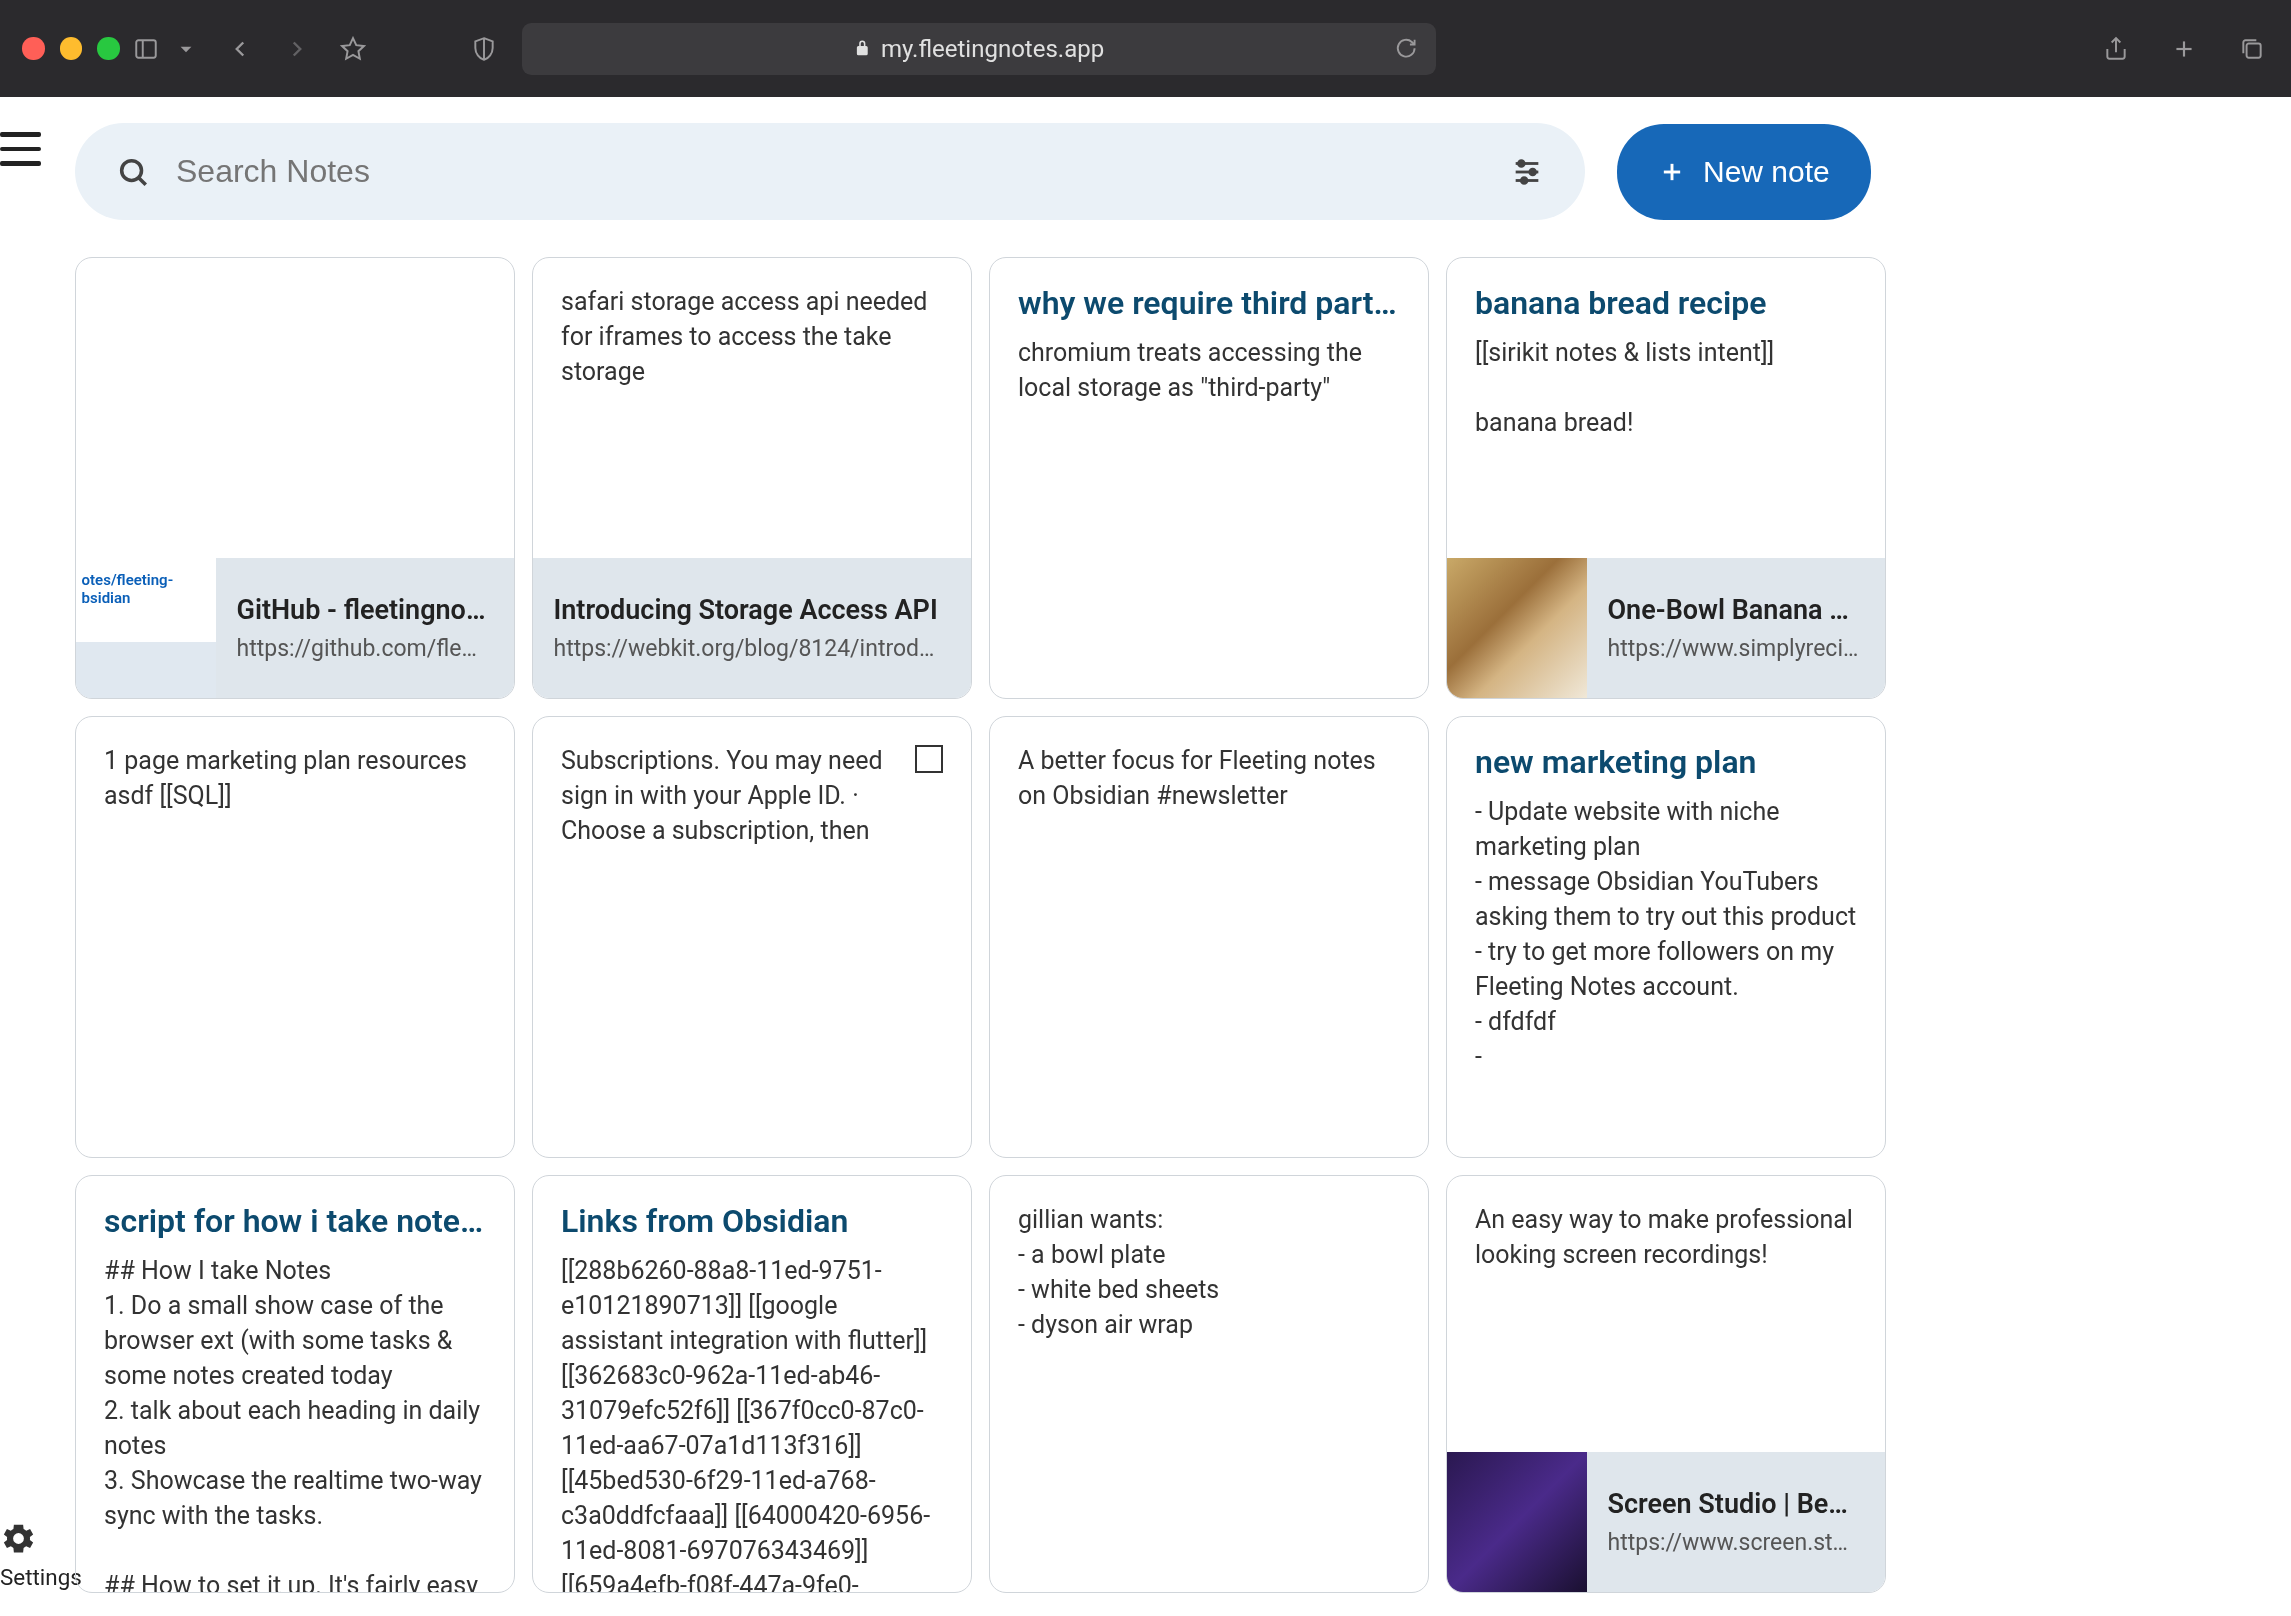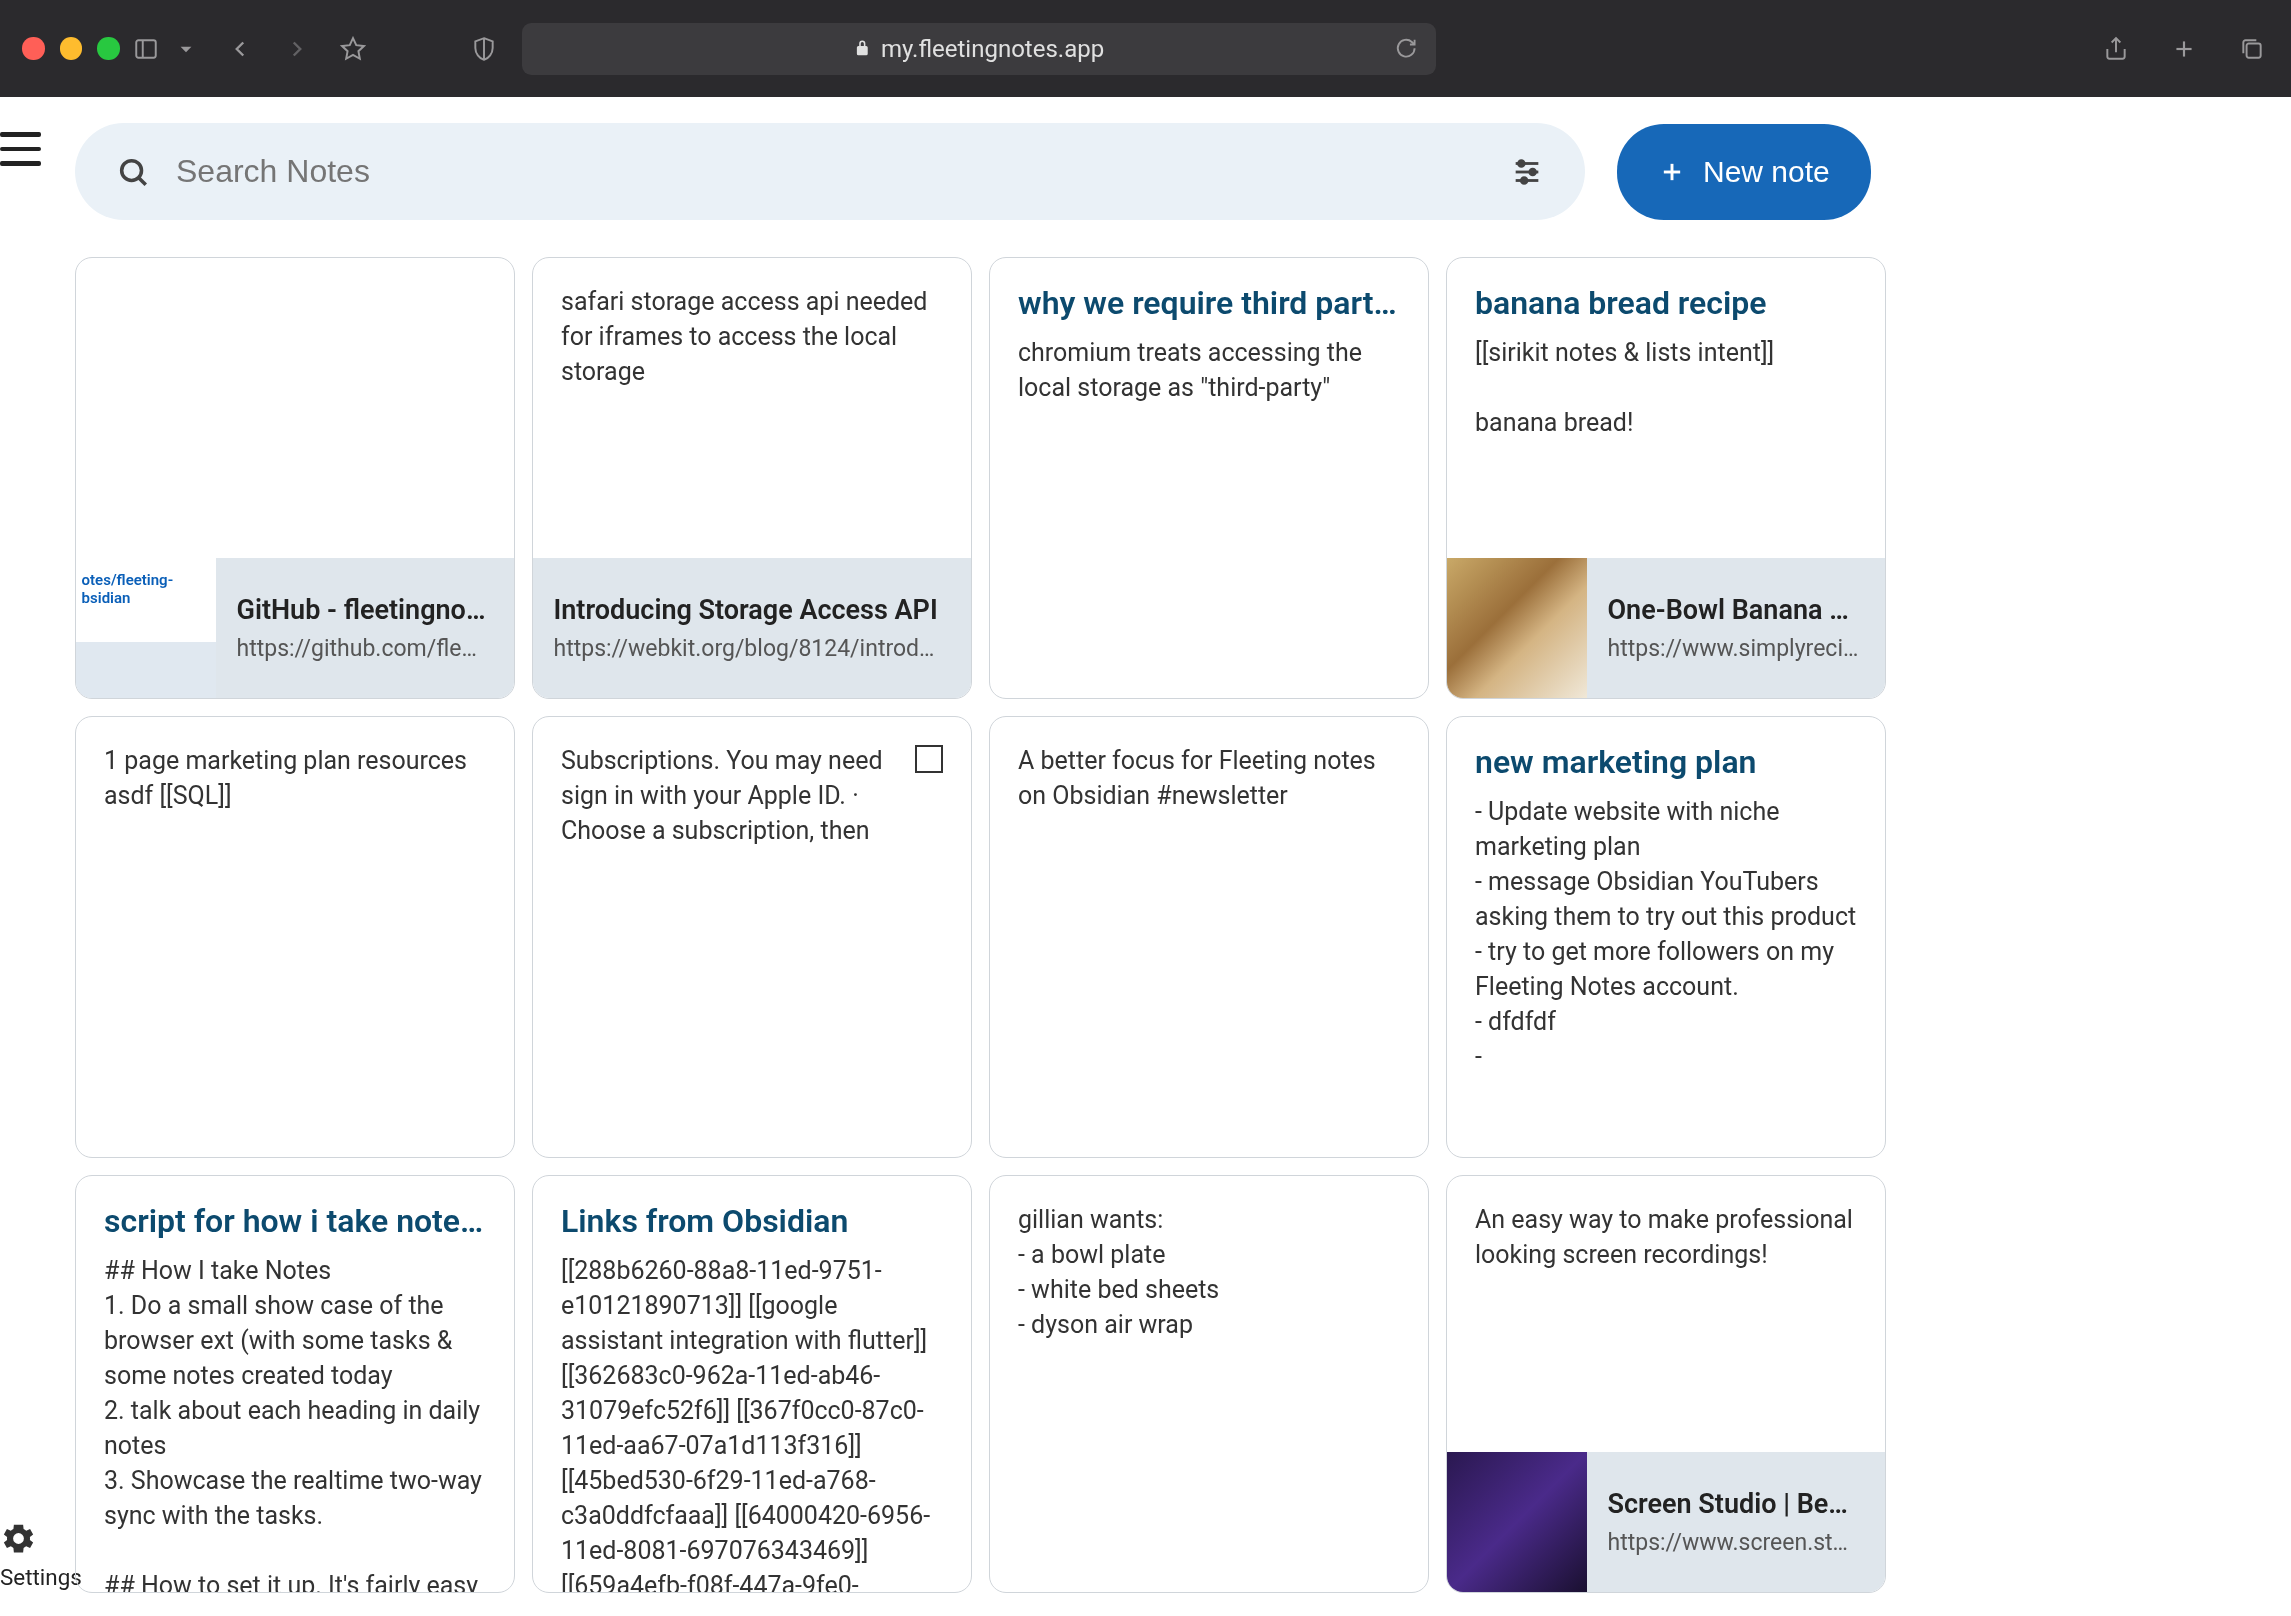--- a/index.html
+++ b/index.html
@@ -200,21 +200,21 @@
           <div class="thumb github-thumb"></div>
           <div class="meta">
             <div class="link-title">GitHub - fleetingno…</div>
             <div class="link-url">https://github.com/fle…</div>
           </div>
         </div>
       </div>
 
       <div class="note-card">
         <div class="note-body">
-          <div class="note-text">safari storage access api needed for iframes to access the local storage</div>
+          <div class="note-text">safari storage access api needed for iframes to access the take storage</div>
         </div>
         <div class="note-link full">
           <div class="meta">
             <div class="link-title">Introducing Storage Access API</div>
             <div class="link-url">https://webkit.org/blog/8124/introd…</div>
           </div>
         </div>
       </div>
 
       <div class="note-card">

